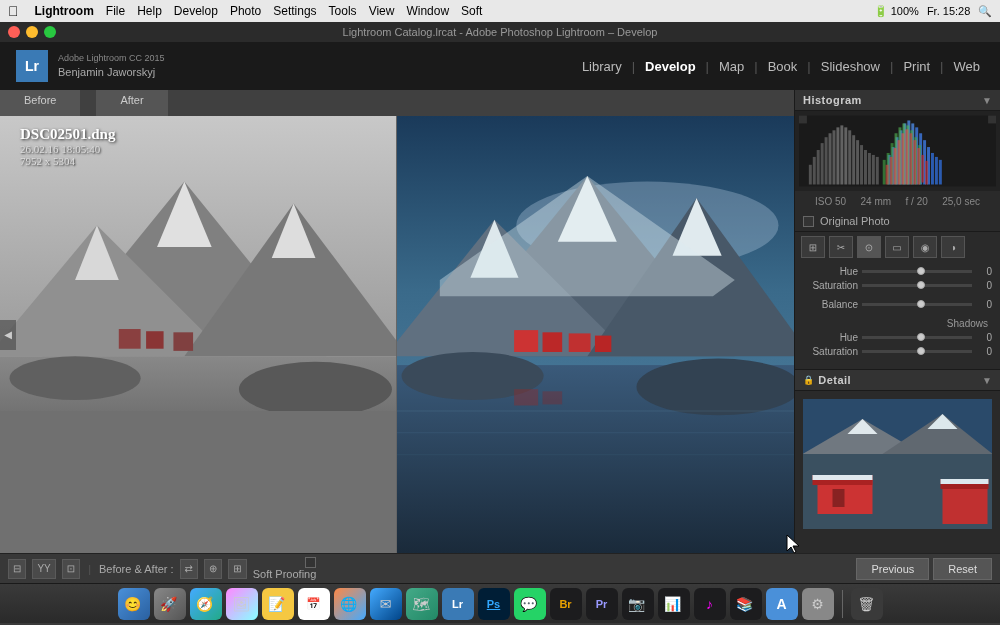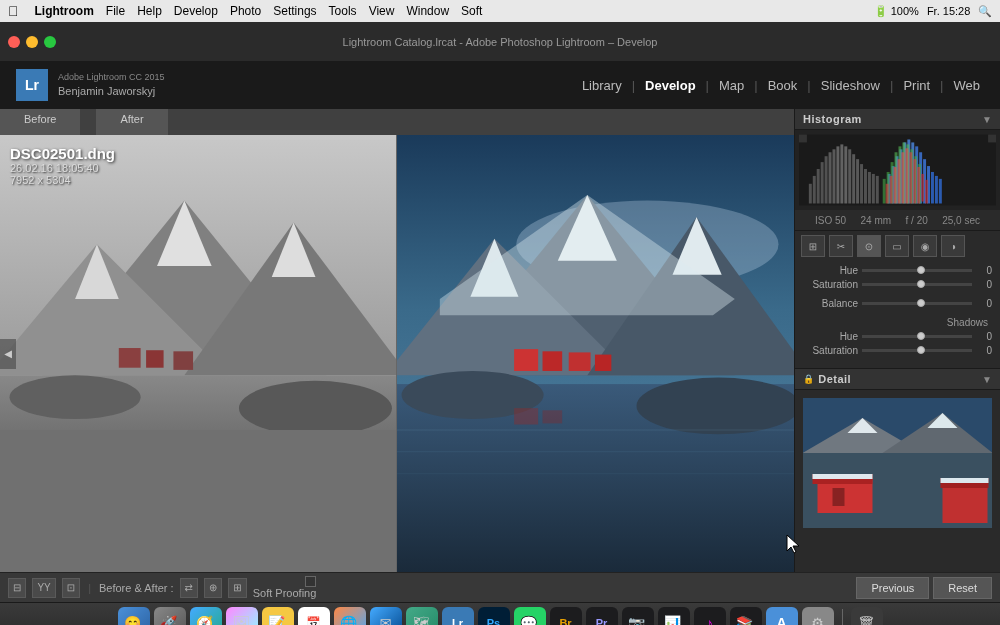--- a/index.html
+++ b/index.html
@@ -30,21 +30,21 @@
     #menu-bar .right-icons {
       margin-left: auto;
       display: flex;
       align-items: center;
       gap: 8px;
       font-size: 11px;
     }
 
     
     #title-bar {
-      height: 39px;
+      height: 20px;
       background: #2b2b2b;
       display: flex;
       align-items: center;
       justify-content: center;
       font-size: 11px;
       color: #999;
       position: relative;
     }
     #title-bar .traffic-lights {
       position: absolute;
@@ -148,23 +148,24 @@
     #after-panel {
       flex: 1;
       background: #2a2a2a;
       position: relative;
       overflow: hidden;
     }
 
     .photo-info {
       position: absolute;
       top: 10px;
-      left: 10px;
+      left: 20px;
       color: #fff;
       z-index: 10;
+      font-family: Liberation Serif, serif;
     }
     .photo-info .filename {
       font-size: 15px;
       font-weight: 600;
       text-shadow: 1px 1px 3px rgba(0,0,0,0.8);
     }
     .photo-info .meta {
       font-size: 11px;
       color: #ddd;
       text-shadow: 1px 1px 2px rgba(0,0,0,0.8);
@@ -672,20 +673,24 @@
       </svg>
     </div>
 
     <div id="expo-bar">
       <span>ISO 50</span>
       <span>24 mm</span>
       <span>f / 20</span>
       <span>25,0 sec</span>
     </div>
 
+    <div id="original-photo-row">
+      <div class="checkbox-small"></div>
+      <span style="font-size:11px;color:#aaa;">Original Photo</span>
+    </div>
 
     <div id="tool-row">
       <div class="tool-btn">⊞</div>
       <div class="tool-btn">✂</div>
       <div class="tool-btn active">⊙</div>
       <div class="tool-btn">▭</div>
       <div class="tool-btn">◉</div>
       <div class="tool-btn">◑</div>
     </div>
 

